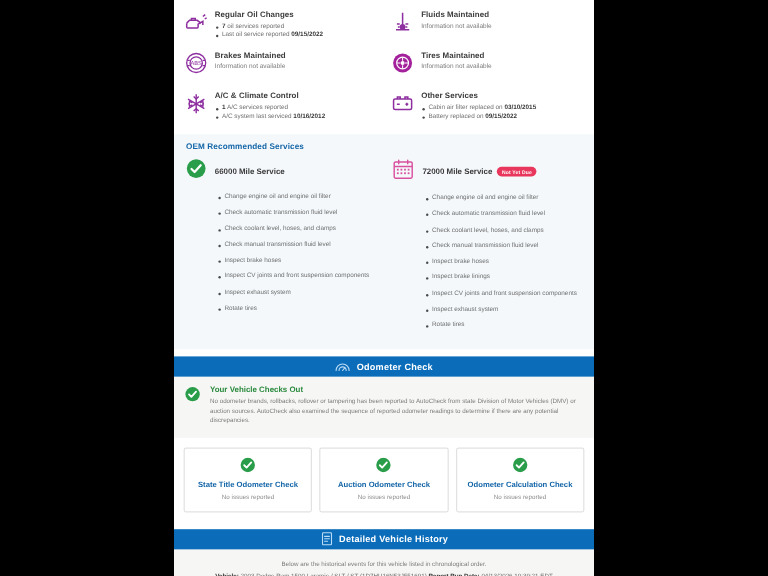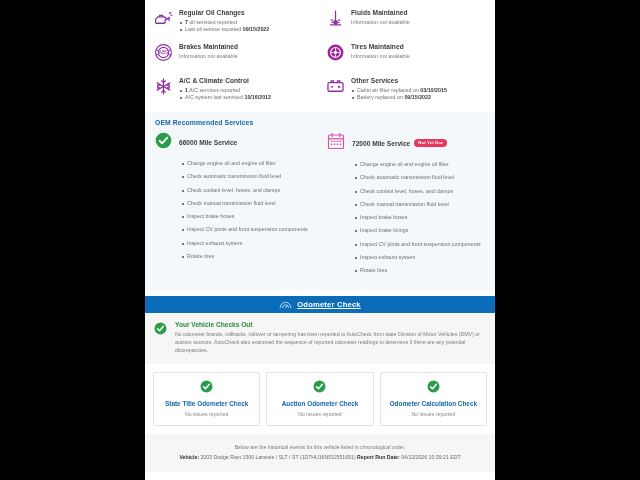--- a/index.html
+++ b/index.html
@@ -138,21 +138,20 @@
   
   .bar {
     background: #0b6dba;
     color: #ffffff;
     height: 17px;
     display: flex;
     align-items: center;
     justify-content: center;
     gap: 5px;
     margin: 6px 0 0 0;
-    text-decoration: underline;
   }
   .bar-title {
     font-size: 7.6px;
     font-weight: bold;
     letter-spacing: 0.2px;
   }
   .bar-ico { display: flex; align-items: center; }
 
   
   .odo-result {
@@ -444,20 +443,29 @@
         <svg width="13" height="13" viewBox="0 0 24 24">
           <circle cx="12" cy="12" r="11" fill="#2a9d4a"></circle>
           <path d="M6.5 12.4l3.6 3.6 7.2-8" fill="none" stroke="#ffffff" stroke-width="2.8" stroke-linecap="round" stroke-linejoin="round"></path>
         </svg>
       </div>
       <div class="card-title">Odometer Calculation Check</div>
       <div class="card-sub">No issues reported</div>
     </div>
   </div>
 
+  <div class="bar">
+    <span class="bar-ico">
+      <svg width="11" height="12" viewBox="0 0 20 24" fill="none" stroke="#bcdcf5" stroke-width="1.8">
+        <rect x="2.5" y="2" width="15" height="20" rx="1.5"></rect>
+        <path d="M6 8h8M6 12h8M6 16h5" stroke-linecap="round"></path>
+      </svg>
+    </span>
+    <span class="bar-title">Detailed Vehicle History</span>
+  </div>
 
   <div class="hist-body">
     <div class="hist-intro">Below are the historical events for this vehicle listed in chronological order.</div>
     <div class="hist-vehicle">
       <b>Vehicle:</b>
       <span>2003 Dodge Ram 1500 Laramie / SLT / ST (1D7HU16N53J551691)</span>
       <b>Report Run Date:</b>
       <span>04/13/2026 10:39:21 EDT</span>
     </div>
   </div>

